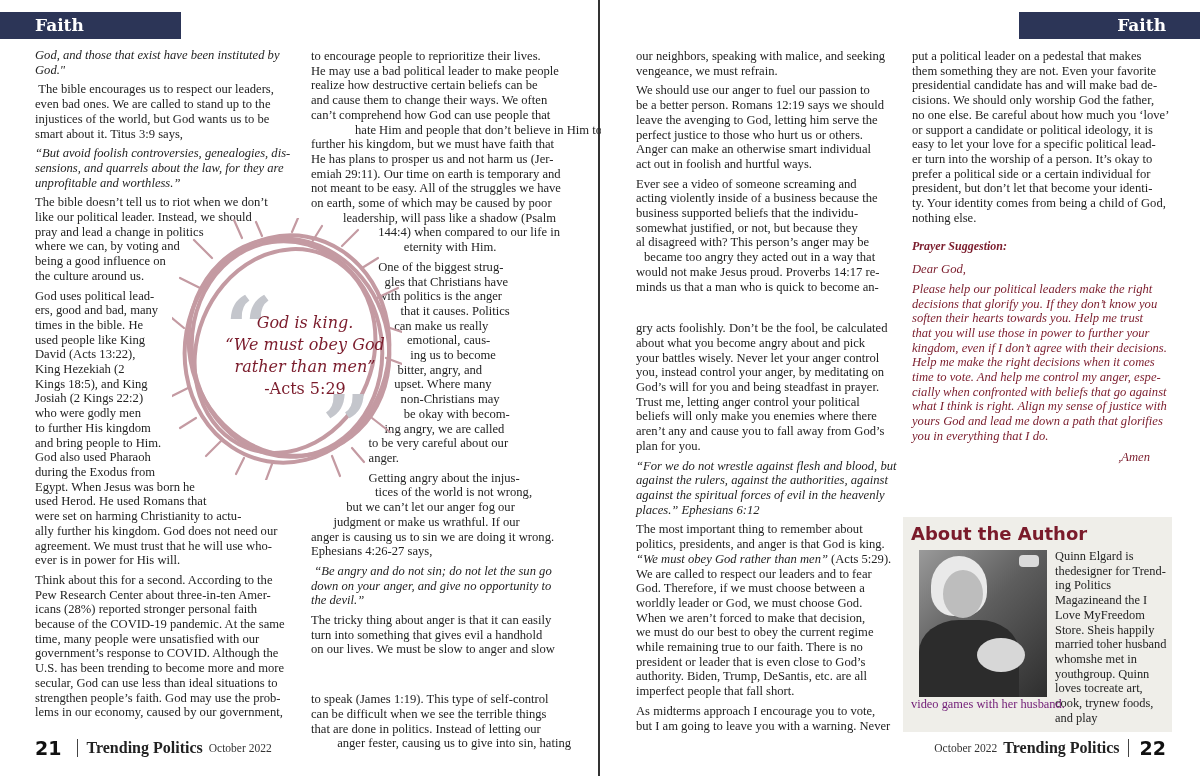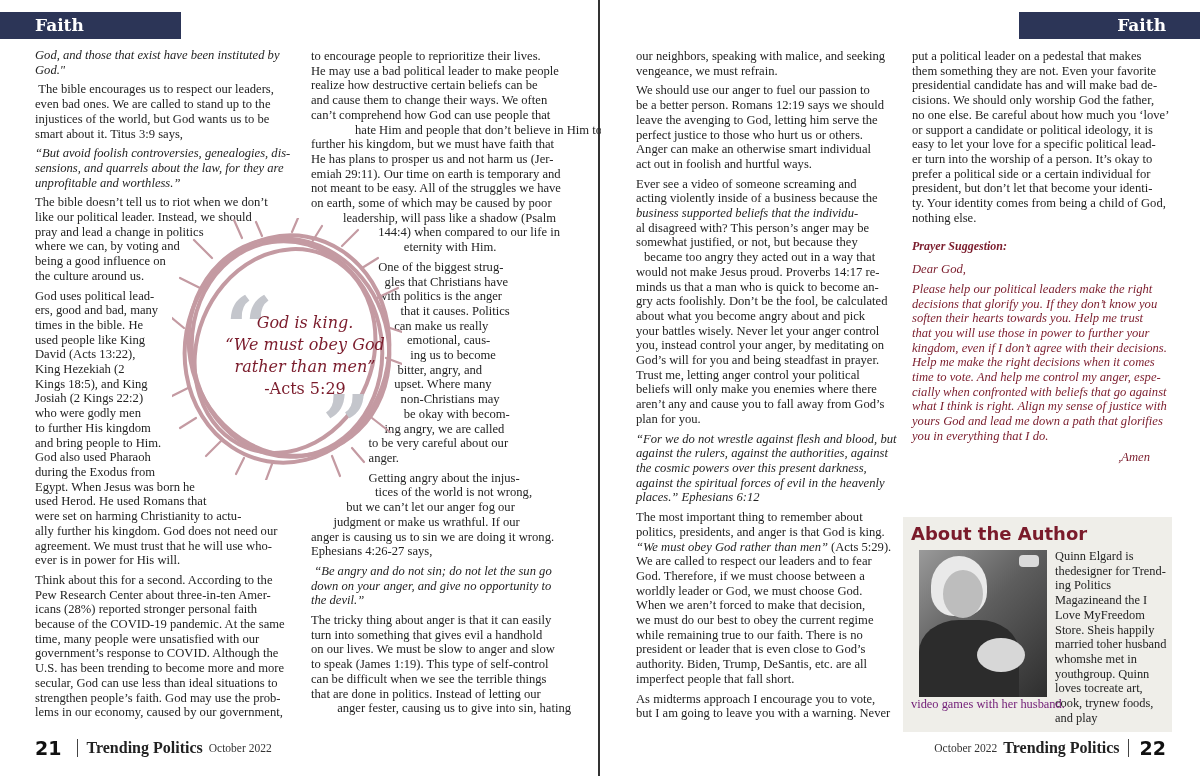--- a/index.html
+++ b/index.html
@@ -185,21 +185,21 @@
       </p>
     <p class="it">
         <span class="l" style="padding-left: 3.2px;">“Be angry and do not sin; do not let the sun go</span>
         <span class="l" style="padding-left: 0px;">down on your anger,  and give no opportunity to</span>
         <span class="l" style="padding-left: 0px;">the devil.”</span>
       </p>
     <p>
         <span class="l" style="padding-left: 0px;">The tricky thing about anger is that it can easily</span>
         <span class="l" style="padding-left: 0px;">turn into something that gives evil a handhold</span>
         <span class="l" style="padding-left: 0px;">on our lives. We must be slow to anger and slow</span>
-        <span class="l" style="padding-left: 0px;">to speak (James 1:19). This type of self-control</span>
+        <span class="l" style="padding-left: 0px; margin-top: 35px;">to speak (James 1:19). This type of self-control</span>
         <span class="l" style="padding-left: 0px;">can be difficult when we see the terrible things</span>
         <span class="l" style="padding-left: 0px;">that are done in politics. Instead of letting our</span>
         <span class="l" style="padding-left: 0px; text-align: right;">anger fester, causing us to give into sin, hating</span>
       </p>
   </div>
 
   <svg class="wreath" viewBox="0 0 230 262">
     <g fill="none" stroke="#c49aa2" stroke-width="4" stroke-linecap="round">
       <ellipse cx="115" cy="131" rx="95" ry="108" transform="rotate(-8 115 131)"></ellipse>
       <ellipse cx="115" cy="131" rx="102" ry="114" transform="rotate(10 115 131)"></ellipse>
@@ -258,40 +258,39 @@
         <span class="l" style="padding-left: 0px;">We should use our anger to fuel our passion to</span>
         <span class="l" style="padding-left: 0px;">be a better person. Romans 12:19 says we should</span>
         <span class="l" style="padding-left: 0px;">leave the avenging to God, letting him serve the</span>
         <span class="l" style="padding-left: 0px;">perfect justice to those who hurt us or others.</span>
         <span class="l" style="padding-left: 0px;">Anger can make an otherwise smart individual</span>
         <span class="l" style="padding-left: 0px;">act out in foolish and hurtful ways.</span>
       </p>
     <p>
         <span class="l" style="padding-left: 0px;">Ever see a video of someone screaming and</span>
         <span class="l" style="padding-left: 0px;">acting violently inside of a business because the</span>
-        <span class="l" style="padding-left: 0px; font-style: italic;">business supported beliefs that the individu-</span>
+        <span class="l" style="padding-left: 0px;">business supported beliefs that the individu-</span>
+        <span class="l" style="padding-left: 0px;">somewhat justified, or not, but because they</span>
         <span class="l" style="padding-left: 0px;">al disagreed with? This person’s anger may be</span>
-        <span class="l" style="padding-left: 0px;">somewhat justified, or not, but because they</span>
         <span class="l" style="padding-left: 8px;">became too angry they acted out in a way that</span>
         <span class="l" style="padding-left: 0px;">would not make Jesus proud. Proverbs 14:17 re-</span>
         <span class="l" style="padding-left: 0px;">minds us that a man who is quick to become an-</span>
-        <span class="l" style="padding-left: 0px;">gry acts foolishly. Don’t be the fool, be calculated</span>
+        <span class="l" style="padding-left: 0px; margin-top: 27px;">gry acts foolishly. Don’t be the fool, be calculated</span>
         <span class="l" style="padding-left: 0px;">about what you become angry about and pick</span>
         <span class="l" style="padding-left: 0px;">your battles wisely. Never let your anger control</span>
         <span class="l" style="padding-left: 0px;">you, instead control your anger, by meditating on</span>
         <span class="l" style="padding-left: 0px;">God’s will for you and being steadfast in prayer.</span>
         <span class="l" style="padding-left: 0px;">Trust me, letting anger control your political</span>
         <span class="l" style="padding-left: 0px;">beliefs will only make you enemies where there</span>
         <span class="l" style="padding-left: 0px;">aren’t any and cause you to fall away from God’s</span>
         <span class="l" style="padding-left: 0px;">plan for you.</span>
       </p>
     <p class="it">
         <span class="l" style="padding-left: 0px;">“For we do not wrestle against flesh and blood, but</span>
         <span class="l" style="padding-left: 0px;">against the rulers, against the authorities, against</span>
-        <span class="l" style="padding-left: 0px;">the cosmic powers over this present darkness,</span>
         <span class="l" style="padding-left: 0px;">against the spiritual forces of evil in the heavenly</span>
         <span class="l" style="padding-left: 0px;">places.” Ephesians 6:12</span>
       </p>
     <p>
       <span><span class="l" style="padding-left: 0px;">The most important thing to remember about</span><span class="l" style="padding-left: 0px;">politics, presidents, and anger is that God is king.</span></span>
       <span class="l"><i>“We must obey God rather than men”</i><span> (Acts 5:29).</span></span>
       <span><span class="l" style="padding-left: 0px;">We are called to respect our leaders and to fear</span><span class="l" style="padding-left: 0px;">God. Therefore, if we must choose between a</span><span class="l" style="padding-left: 0px;">worldly leader or God, we must choose God.</span><span class="l" style="padding-left: 0px;">When we aren’t forced to make that decision,</span><span class="l" style="padding-left: 0px;">we must do our best to obey the current regime</span><span class="l" style="padding-left: 0px;">while remaining true to our faith. There is no</span><span class="l" style="padding-left: 0px;">president or leader that is even close to God’s</span><span class="l" style="padding-left: 0px;">authority. Biden, Trump, DeSantis, etc. are all</span><span class="l" style="padding-left: 0px;">imperfect people that fall short.</span></span>
     </p>
     <p>
         <span class="l" style="padding-left: 0px;">As midterms approach I encourage you to vote,</span>

